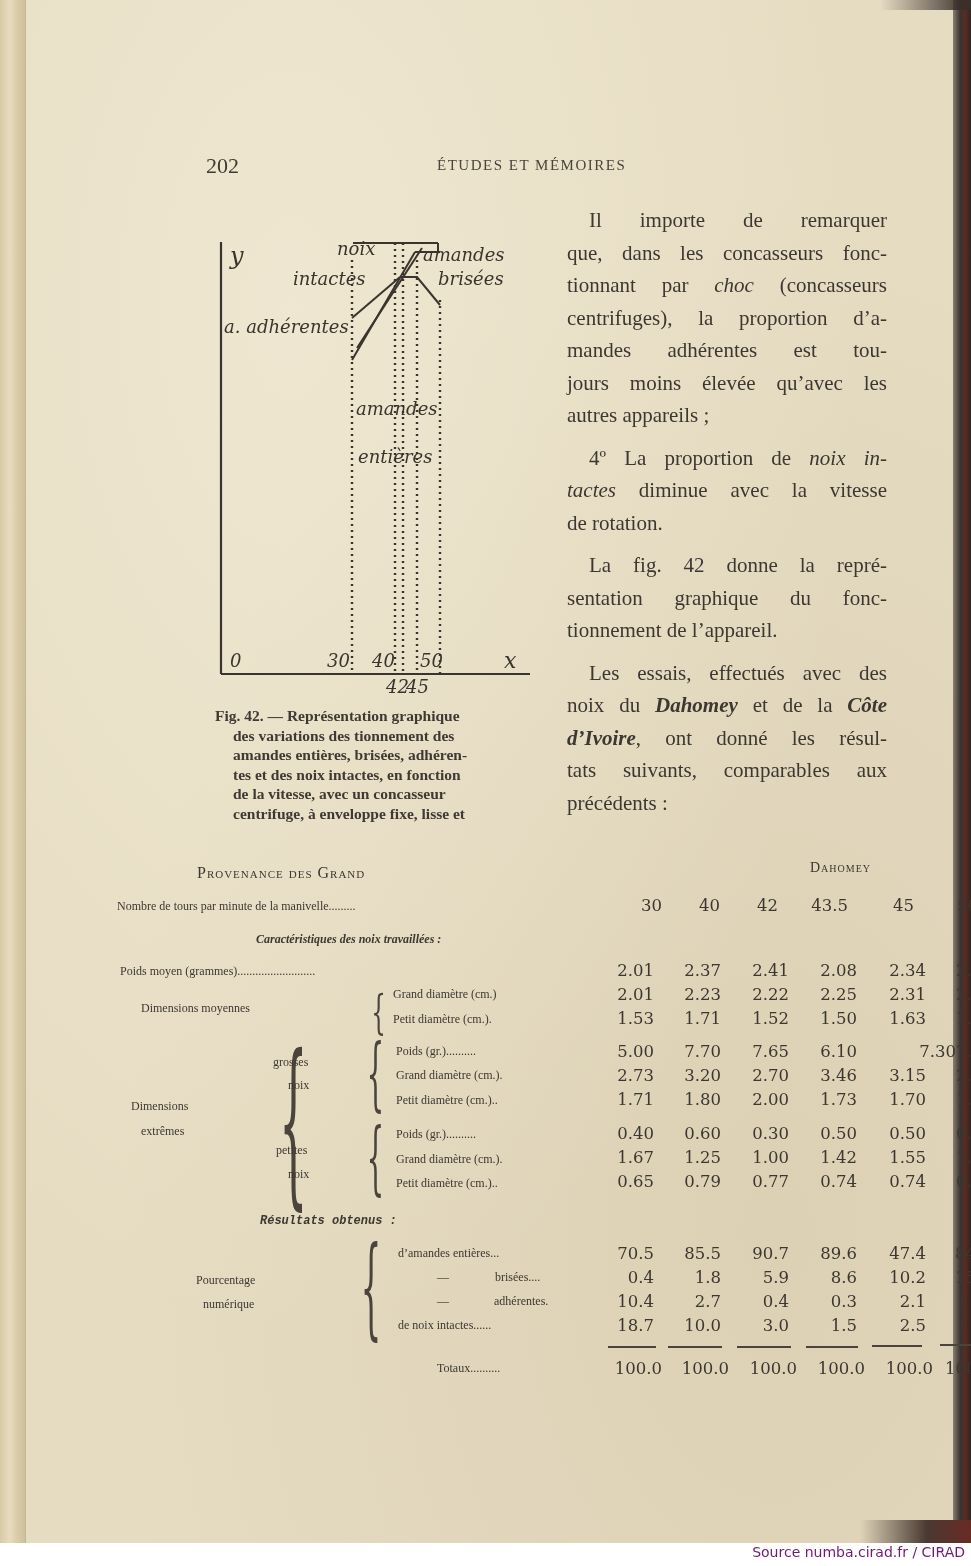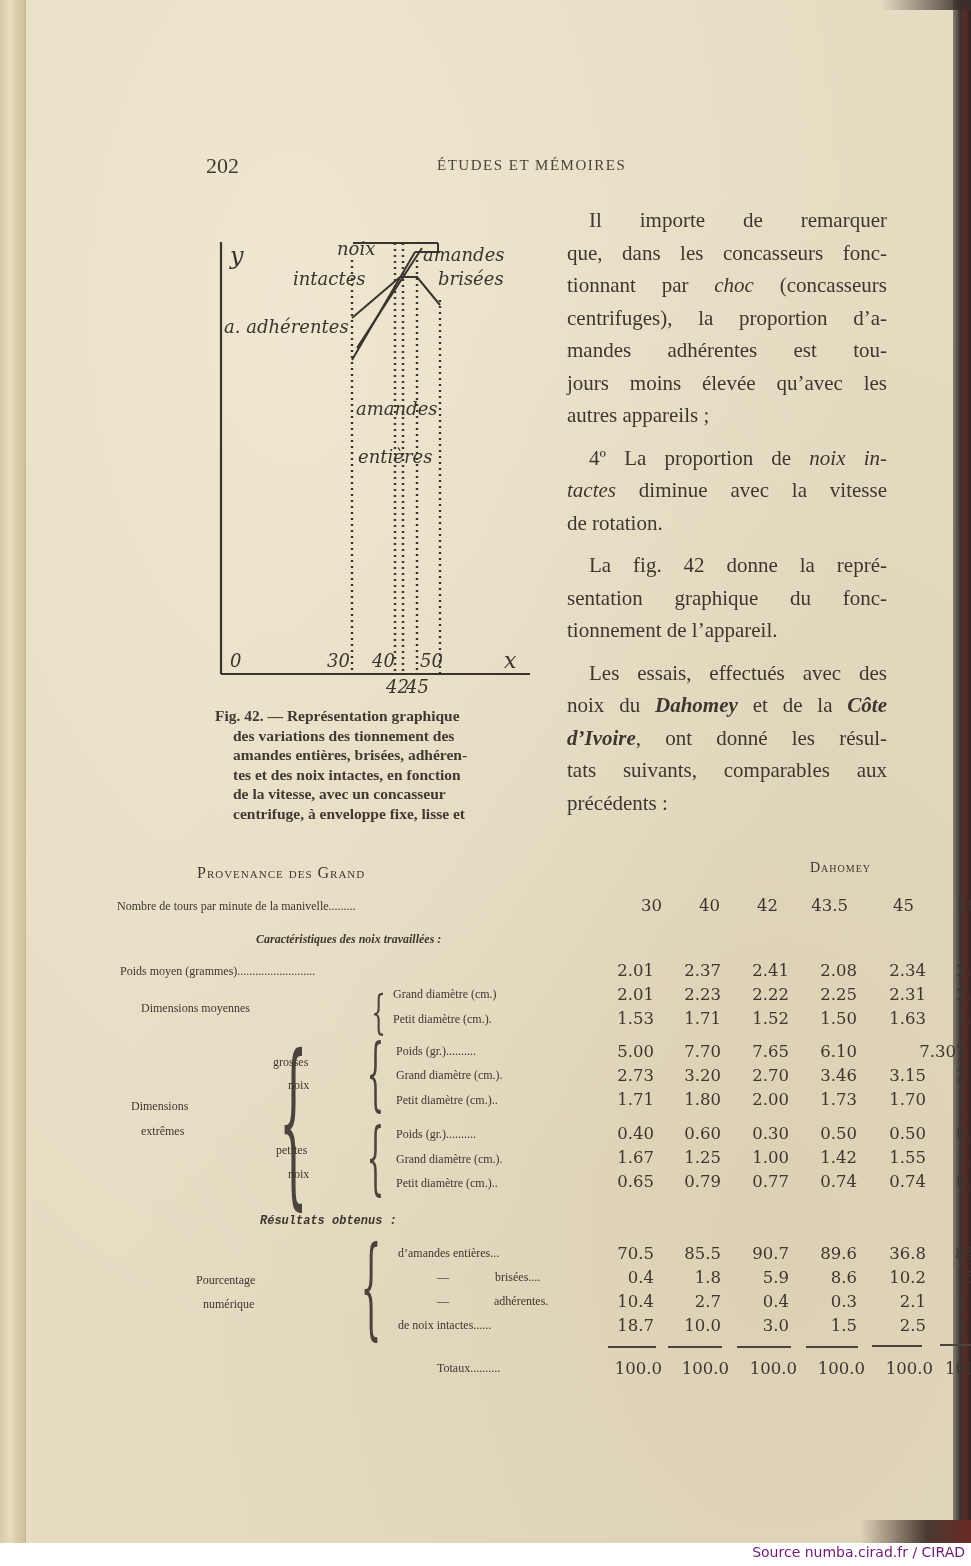--- a/index.html
+++ b/index.html
@@ -284,21 +284,21 @@
     <span class="num" style="left:661px; top:1172px;">0.79</span>
     <span class="num" style="left:729px; top:1172px;">0.77</span>
     <span class="num" style="left:797px; top:1172px;">0.74</span>
     <span class="num" style="left:866px; top:1172px;">0.74</span>
     <span class="num" style="left:956px; top:1172px; text-align:left;">0.</span>
 
     <span class="num" style="left:594px; top:1244px;">70.5</span>
     <span class="num" style="left:661px; top:1244px;">85.5</span>
     <span class="num" style="left:729px; top:1244px;text-align:right;">90.7</span>
     <span class="num" style="left:797px; top:1244px;">89.6</span>
-    <span class="num" style="left:866px; top:1244px;">36.8</span>
+    <span class="num" style="left:866px; top:1244px;">47.4</span>
     <span class="num" style="left:955px; top:1244px; text-align:left;">84</span>
 
     <span class="num" style="left:594px; top:1268px;">0.4</span>
     <span class="num" style="left:661px; top:1268px;">1.8</span>
     <span class="num" style="left:729px; top:1268px;">5.9</span>
     <span class="num" style="left:797px; top:1268px;">8.6</span>
     <span class="num" style="left:866px; top:1268px;">10.2</span>
     <span class="num" style="left:955px; top:1268px; text-align:left;">15</span>
 
     <span class="num" style="left:594px; top:1292px;">10.4</span>

